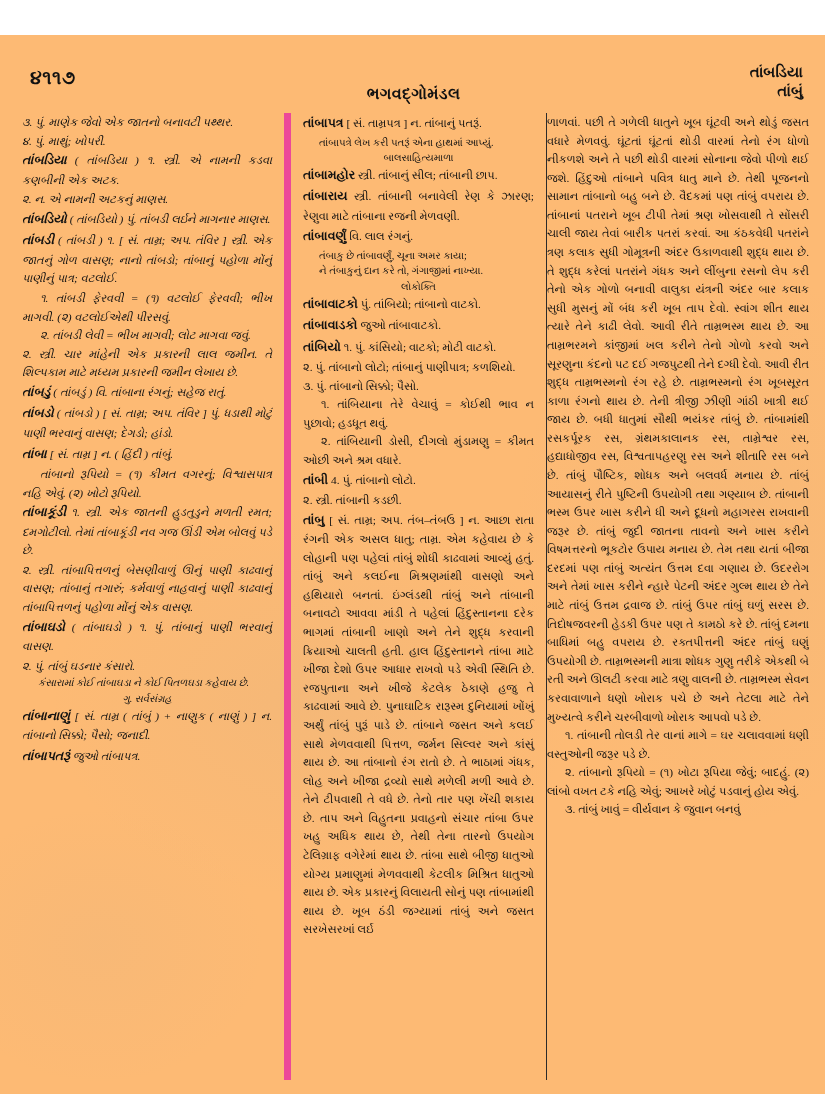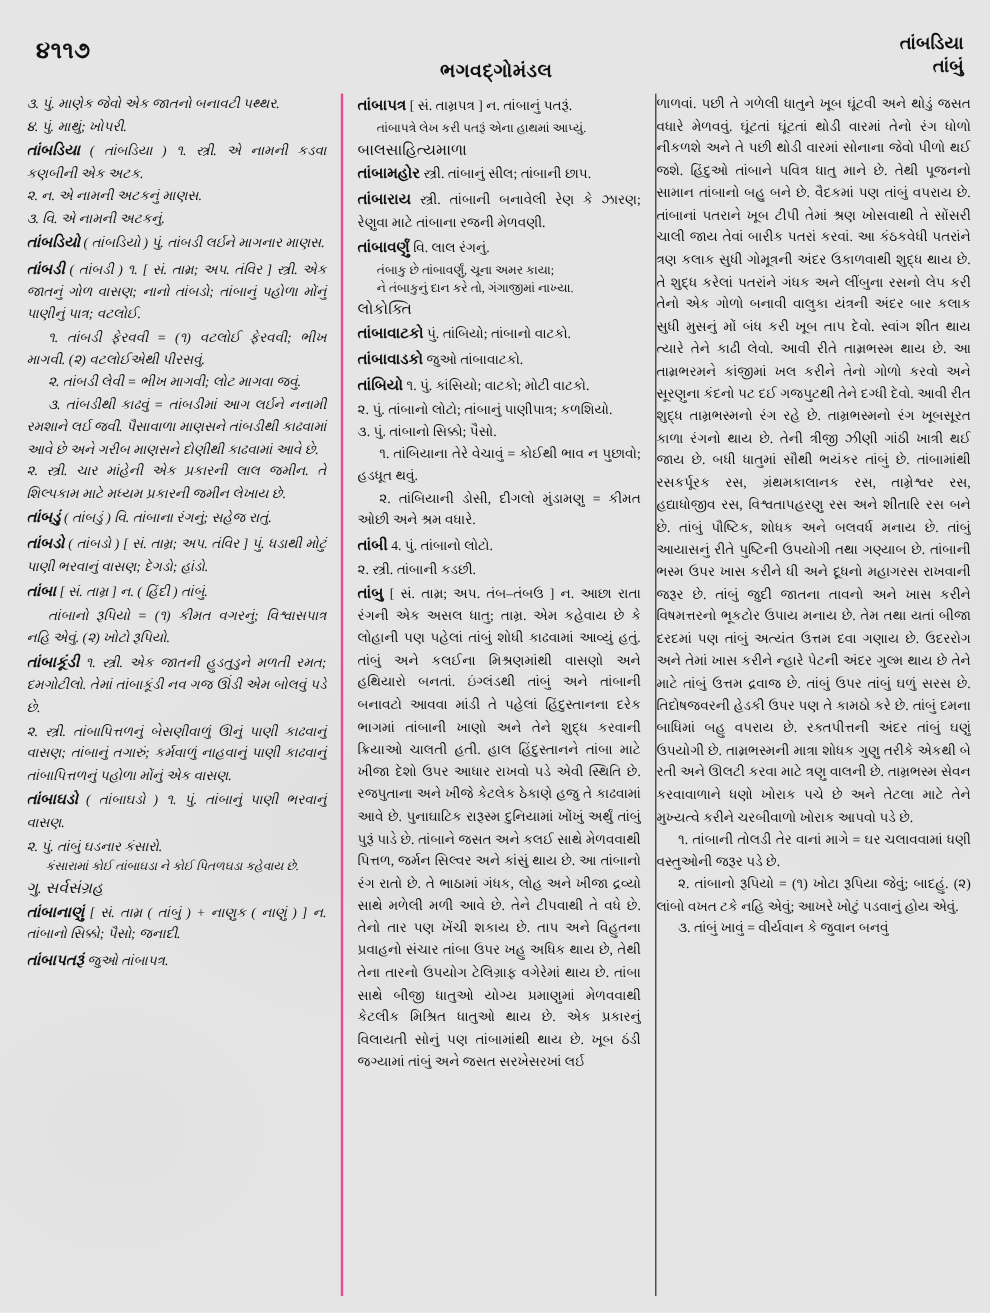--- a/index.html
+++ b/index.html
@@ -12,21 +12,22 @@
     height: 1094px;
     font-family: "Liberation Serif", "DejaVu Serif", serif;
     color: #111111;
     position: relative;
     overflow: hidden;
   }
 
   .page {
     position: absolute;
     inset: 0;
-    background: #e5e5e5;
+    background: #fdba74;
+    margin-top: 35px;
   }
 
   
   .page::before {
     content: "";
     position: absolute;
     inset: 0;
     background:
       radial-gradient(ellipse 380px 280px at 38% 63%, rgba(160,160,155,.09), rgba(255,255,255,0) 70%),
       radial-gradient(ellipse 300px 400px at 88% 48%, rgba(165,165,160,.07), rgba(255,255,255,0) 72%),
@@ -85,21 +86,21 @@
     position: relative;
     box-sizing: border-box;
     font-size: 11.4px;
     line-height: 1.63;
     text-align: justify;
     text-justify: inter-word;
     overflow: hidden;
   }
   .col-1 { width: 262px; padding-right: 12px; font-style: italic; }
   .col-2 { width: 262px; padding-left: 12px; padding-right: 12px;
-           border-left: 2px solid #ec4899; }
+           border-left: 7px solid #ec4899; }
   .col-3 { width: 263px; padding-left: 0;
            border-left: 1px solid #2b2b2b; }
 
   
   .entry { margin: 0 0 1px 0; }
   .hw {
     font-weight: 700;
     font-size: 12.6px;
   }
   .sense {
@@ -108,22 +109,22 @@
   }
   .sense0 { text-indent: 0; }
   .quote {
     display: block;
     text-indent: 16px;
     font-size: 10.2px;
     line-height: 1.5;
   }
   .attrib {
     display: block;
-    text-align: left;
-    font-size: 13px;
+    text-align: center;
+    font-size: 10px;
     line-height: 1.5;
   }
   .idiom {
     display: block;
     text-indent: 18px;
   }
   .body-par { display: block; text-indent: 0; }
 </style>
 </head>
 <body>
@@ -138,26 +139,24 @@
       <span>તાંબું</span>
     </div>
   </div>
 
   <div class="columns">
     <div class="col col-1">
         <div class="sense sense0">૩. પું. માણેક જેવો એક જાતનો બનાવટી પથ્થર.</div>
         <div class="sense sense0">૪. પું. માથું; ખોપરી.</div>
         <div class="entry"><span class="hw">તાંબડિયા</span><span> ( તાંબડિયા ) ૧. સ્ત્રી. એ નામની કડવા કણબીની એક અટક.</span></div>
         <div class="sense sense0">૨. ન. એ નામની અટકનું માણસ.</div>
-        <div class="sense sense0">૩. વિ. એ નામની અટકનું.</div>
         <div class="entry"><span class="hw">તાંબડિયો</span><span> ( તાંબડિયો ) પું. તાંબડી લર્ઇને માગનાર માણસ.</span></div>
         <div class="entry"><span class="hw">તાંબડી</span><span> ( તાંબડી ) ૧. [ સં. તામ્ર; અપ. તંવિર ] સ્ત્રી. એક જાતનું ગોળ વાસણ; નાનો તાંબડો; તાંબાનું પહોળા મોંનું પાણીનું પાત્ર; વટલોઈ.</span></div>
         <div class="idiom">૧. તાંબડી ફેરવવી = (૧) વટલોઈ ફેરવવી; ભીખ માગવી. (૨) વટલોઈએથી પીરસવું.</div>
         <div class="idiom">૨. તાંબડી લેવી = ભીખ માગવી; લોટ માગવા જવું.</div>
-        <div class="idiom">૩. તાંબડીથી કાઢવું = તાંબડીમાં આગ લર્ઇને નનામી રમશાને લર્ઇ જવી. પૈસાવાળા માણસને તાંબડીથી કાઢવામાં આવે છે અને ગરીબ માણસને દોણીથી કાઢવામાં આવે છે.</div>
         <div class="sense sense0">૨. સ્ત્રી. ચાર માંહેની એક પ્રકારની લાલ જમીન. તે શિલ્પકામ માટે મધ્યમ પ્રકારની જમીન લેખાય છે.</div>
         <div class="entry"><span class="hw">તાંબડું</span><span> ( તાંબડું ) વિ. તાંબાના રંગનું; સહેજ રાતું.</span></div>
         <div class="entry"><span class="hw">તાંબડો</span><span> ( તાંબડો ) [ સં. તામ્ર; અપ. તંવિર ] પું. ધડાથી મોટું પાણી ભરવાનું વાસણ; દેગડો; હાંડો.</span></div>
         <div class="entry"><span class="hw">તાંબા</span><span> [ સં. તામ્ર ] ન. ( હિંદી ) તાંબું.</span></div>
         <div class="idiom">તાંબાનો રૂપિયો = (૧) કીમત વગરનું; વિશ્વાસપાત્ર નહિ એવું. (૨) ખોટો રૂપિયો.</div>
         <div class="entry"><span class="hw">તાંબાકૂંડી</span><span> ૧. સ્ત્રી. એક જાતની હુડતુડુને મળતી રમત; દમગોટીલો. તેમાં તાંબાકૂંડી નવ ગજ ઊંડી એમ બોલવું પડે છે.</span></div>
         <div class="sense sense0">૨. સ્ત્રી. તાંબાપિત્તળનું બેસણીવાળું ઊનું પાણી કાઢવાનું વાસણ; તાંબાનું તગારું; કર્મવાળું નાહવાનું પાણી કાઢવાનું તાંબાપિત્તળનું પહોળા મોંનું એક વાસણ.</div>
         <div class="entry"><span class="hw">તાંબાઘડો</span><span> ( તાંબાઘડો ) ૧. પું. તાંબાનું પાણી ભરવાનું વાસણ.</span></div>
         <div class="sense sense0">૨. પું. તાંબું ઘડનાર કંસારો.</div>
         <div class="quote">કંસારામાં કોઈ તાંબાઘડા ને કોઈ પિતળઘડા કહેવાય છે.</div>

